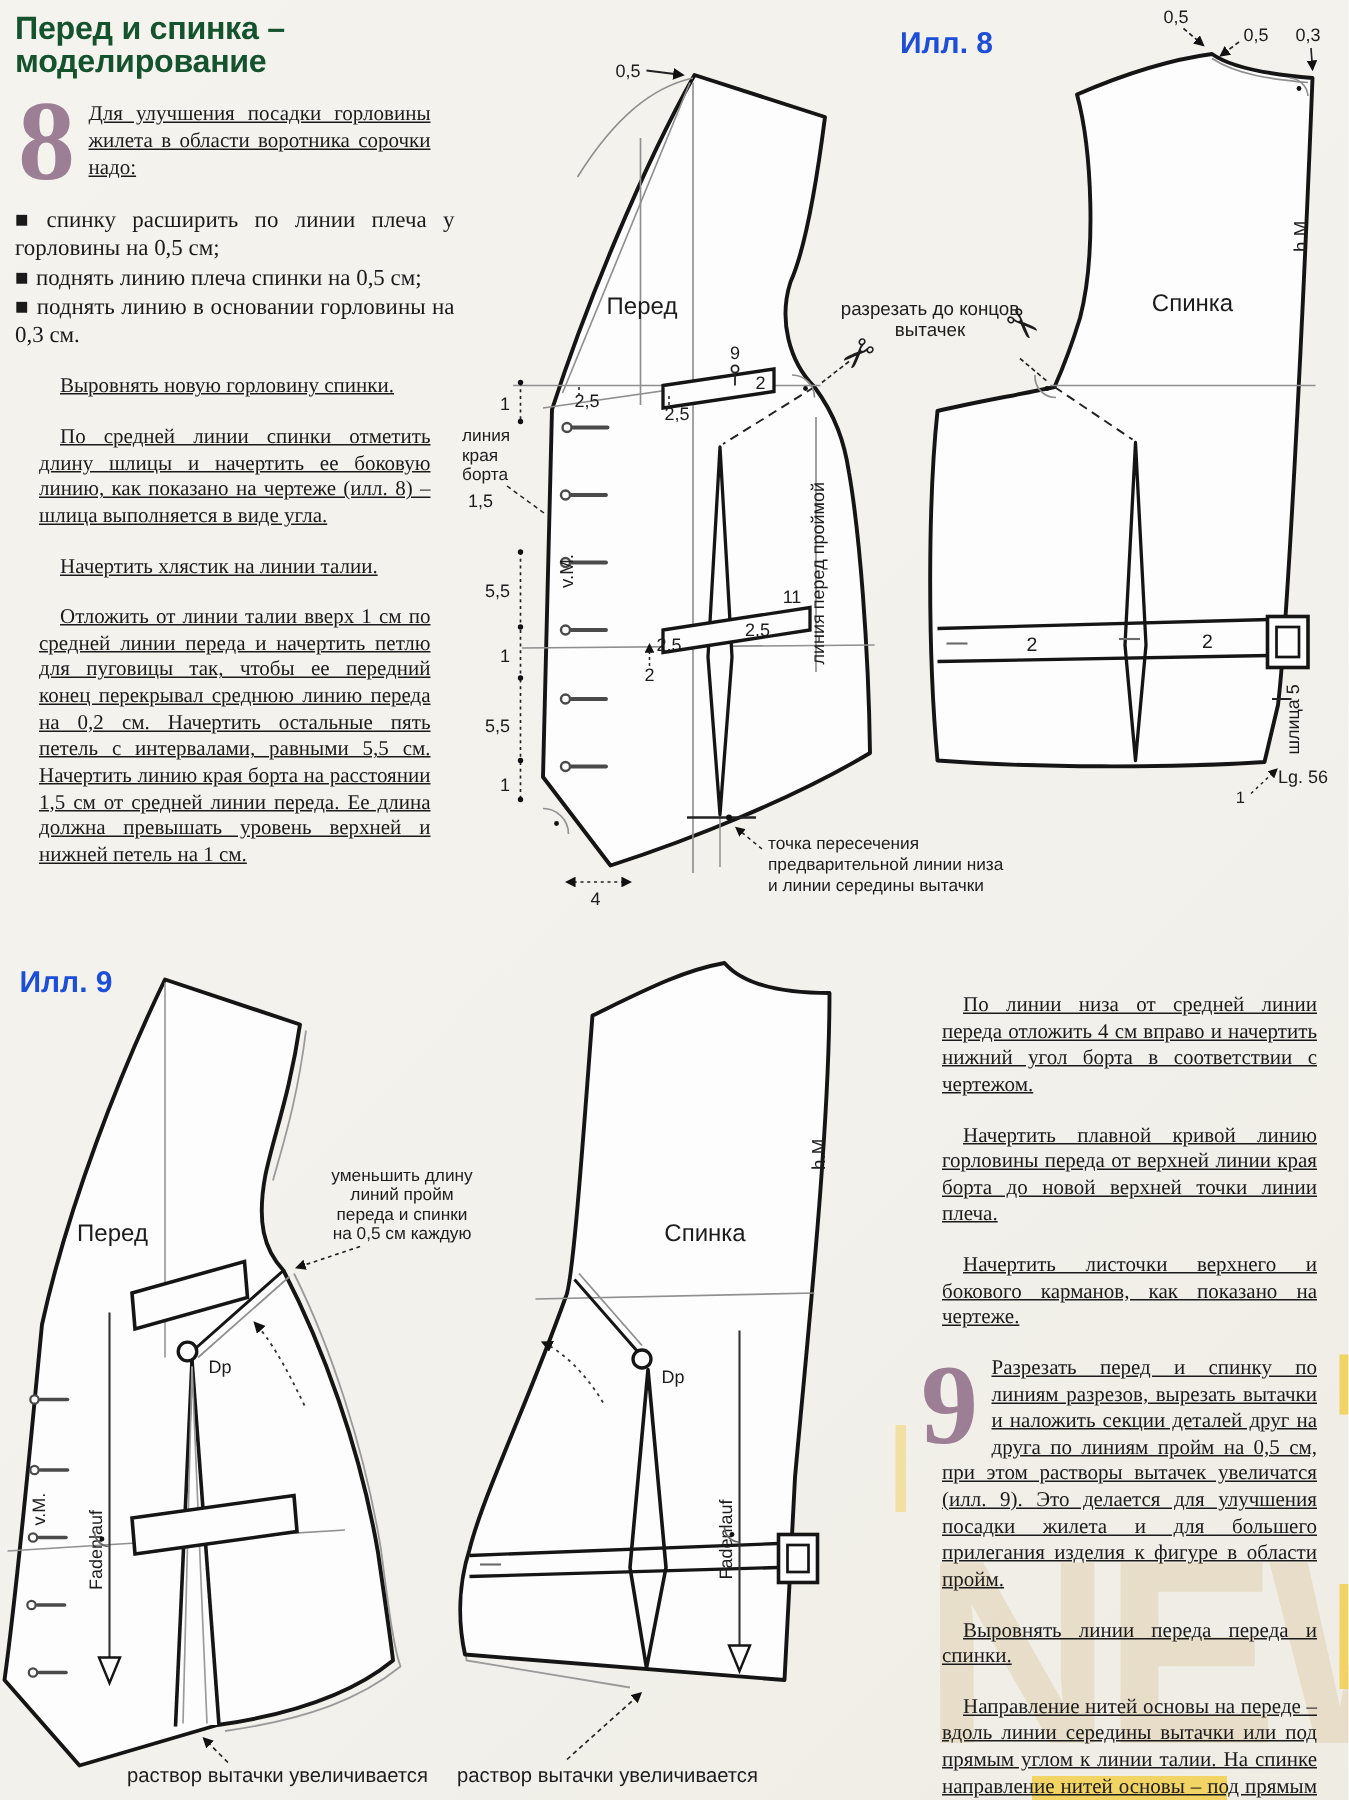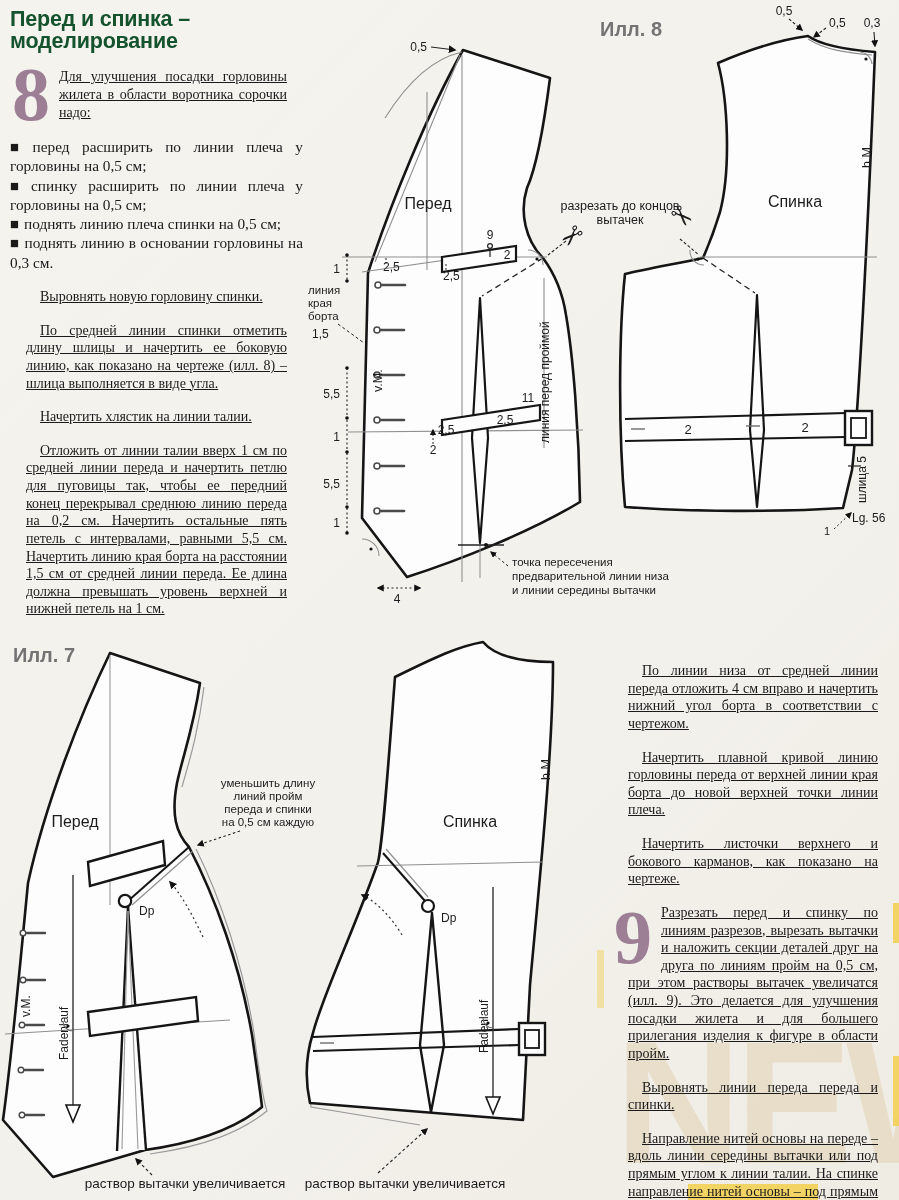--- a/index.html
+++ b/index.html
@@ -20,21 +20,21 @@
   .body-p{font-size:14px;line-height:1.26;text-align:justify;margin:16px;text-decoration:underline;}
   .indent{text-indent:14px;}
   .bullet-p{font-size:15.3px;line-height:1.26;text-align:justify;margin:0;}
   .sq{font-family:"DejaVu Sans",sans-serif;font-size:9.5px;vertical-align:2px;margin-right:5px;}
   .dropcap{
     float:left;font-family:"Liberation Serif",serif;font-weight:bold;
     font-size:76px;line-height:56px;color:#9c7e95;margin:5px 9px 0 2px;
   }
   .ill-caption{
     position:absolute;font-family:"Liberation Sans",sans-serif;
-    font-weight:bold;font-size:20px;color:#737373;z-index:5;
+    font-weight:bold;font-size:20px;color:#1d4ed8;z-index:5;
   }
   #cap8{left:600px;top:18px;}
   #cap9{left:13px;top:644px;}
   svg{position:absolute;overflow:visible;}
   #svg8{left:300px;top:0;}
   #svg9{left:0;top:635px;}
   svg text{font-family:"Liberation Sans",sans-serif;fill:#1c1c1c;}
   .wm{position:absolute;z-index:0;pointer-events:none;
       font-family:"Liberation Sans",sans-serif;font-weight:bold;}
   #wm-text{left:615px;top:1015px;font-size:175px;line-height:1;
@@ -55,42 +55,41 @@
 <div class="hl" id="hl3"></div>
 <div class="hl" id="hl4"></div>
 
 <div class="col col-left textlayer">
   <h1>
     <span>Перед и спинка –</span><br>
     <span>моделирование</span>
   </h1>
   <div class="dropcap">8</div>
   <p class="body-p">Для улучшения посадки горловины жилета в области воротника сорочки надо:</p>
-  <p class="bullet-p"><span class="sq">■</span><span>перед расширить по линии плеча у горловины на 0,5 см;</span></p>
   <p class="bullet-p"><span class="sq">■</span><span>спинку расширить по линии плеча у горловины на 0,5 см;</span></p>
   <p class="bullet-p"><span class="sq">■</span><span>поднять линию плеча спинки на 0,5 см;</span></p>
   <p class="bullet-p"><span class="sq">■</span><span>поднять линию в основании горловины на 0,3 см.</span></p>
   <p class="body-p indent">Выровнять новую горловину спинки.</p>
   <p class="body-p indent">По средней линии спинки отметить длину шлицы и начертить ее боковую линию, как показано на чертеже (илл. 8) – шлица выполняется в виде угла.</p>
   <p class="body-p indent">Начертить хлястик на линии талии.</p>
   <p class="body-p indent">Отложить от линии талии вверх 1 см по средней линии переда и начертить петлю для пуговицы так, чтобы ее передний конец перекрывал среднюю линию переда на 0,2 см. Начертить остальные пять петель с интервалами, равными 5,5 см. Начертить линию края борта на расстоянии 1,5 см от средней линии переда. Ее длина должна превышать уровень верхней и нижней петель на 1 см.</p>
 </div>
 
 <div class="col col-right textlayer">
   <p class="body-p indent">По линии низа от средней линии переда отложить 4 см вправо и начертить нижний угол борта в соответствии с чертежом.</p>
   <p class="body-p indent">Начертить плавной кривой линию горловины переда от верхней линии края борта до новой верхней точки линии плеча.</p>
   <p class="body-p indent">Начертить листочки верхнего и бокового карманов, как показано на чертеже.</p>
   <div class="dropcap">9</div>
   <p class="body-p">Разрезать перед и спинку по линиям разрезов, вырезать вытачки и наложить секции деталей друг на друга по линиям пройм на 0,5 см, при этом растворы вытачек увеличатся (илл. 9). Это делается для улучшения посадки жилета и для большего прилегания изделия к фигуре в области пройм.</p>
   <p class="body-p indent">Выровнять линии переда переда и спинки.</p>
   <p class="body-p indent">Направление нитей основы на переде – вдоль линии середины вытачки или под прямым углом к линии талии. На спинке направление нитей основы – под прямым углом к линии талии.</p>
 </div>
 
 <div class="ill-caption" id="cap8">Илл. 8</div>
-<div class="ill-caption" id="cap9">Илл. 7</div>
+<div class="ill-caption" id="cap9">Илл. 9</div>
 
 <svg id="svg8" width="599" height="620" viewBox="0 0 599 620">
   <defs>
     <marker id="ah" viewBox="0 0 10 10" refX="8" refY="5" markerWidth="6.5" markerHeight="6.5" orient="auto-start-reverse">
       <path d="M0,0 L10,5 L0,10 Z" fill="#111"></path>
     </marker>
   </defs>
 
   <g>
     <path d="M163,50 L250,78 C244,125 236,168 227,188 C219,213 226,241 243,258 C257,277 263,295 266,315 C273,355 279,430 280,502 C230,532 160,560 107,577 L62,518 L68,273 C90,205 128,112 163,50 Z" fill="#fdfdfd" stroke="#151515" stroke-width="2.6" stroke-linejoin="round"></path>

